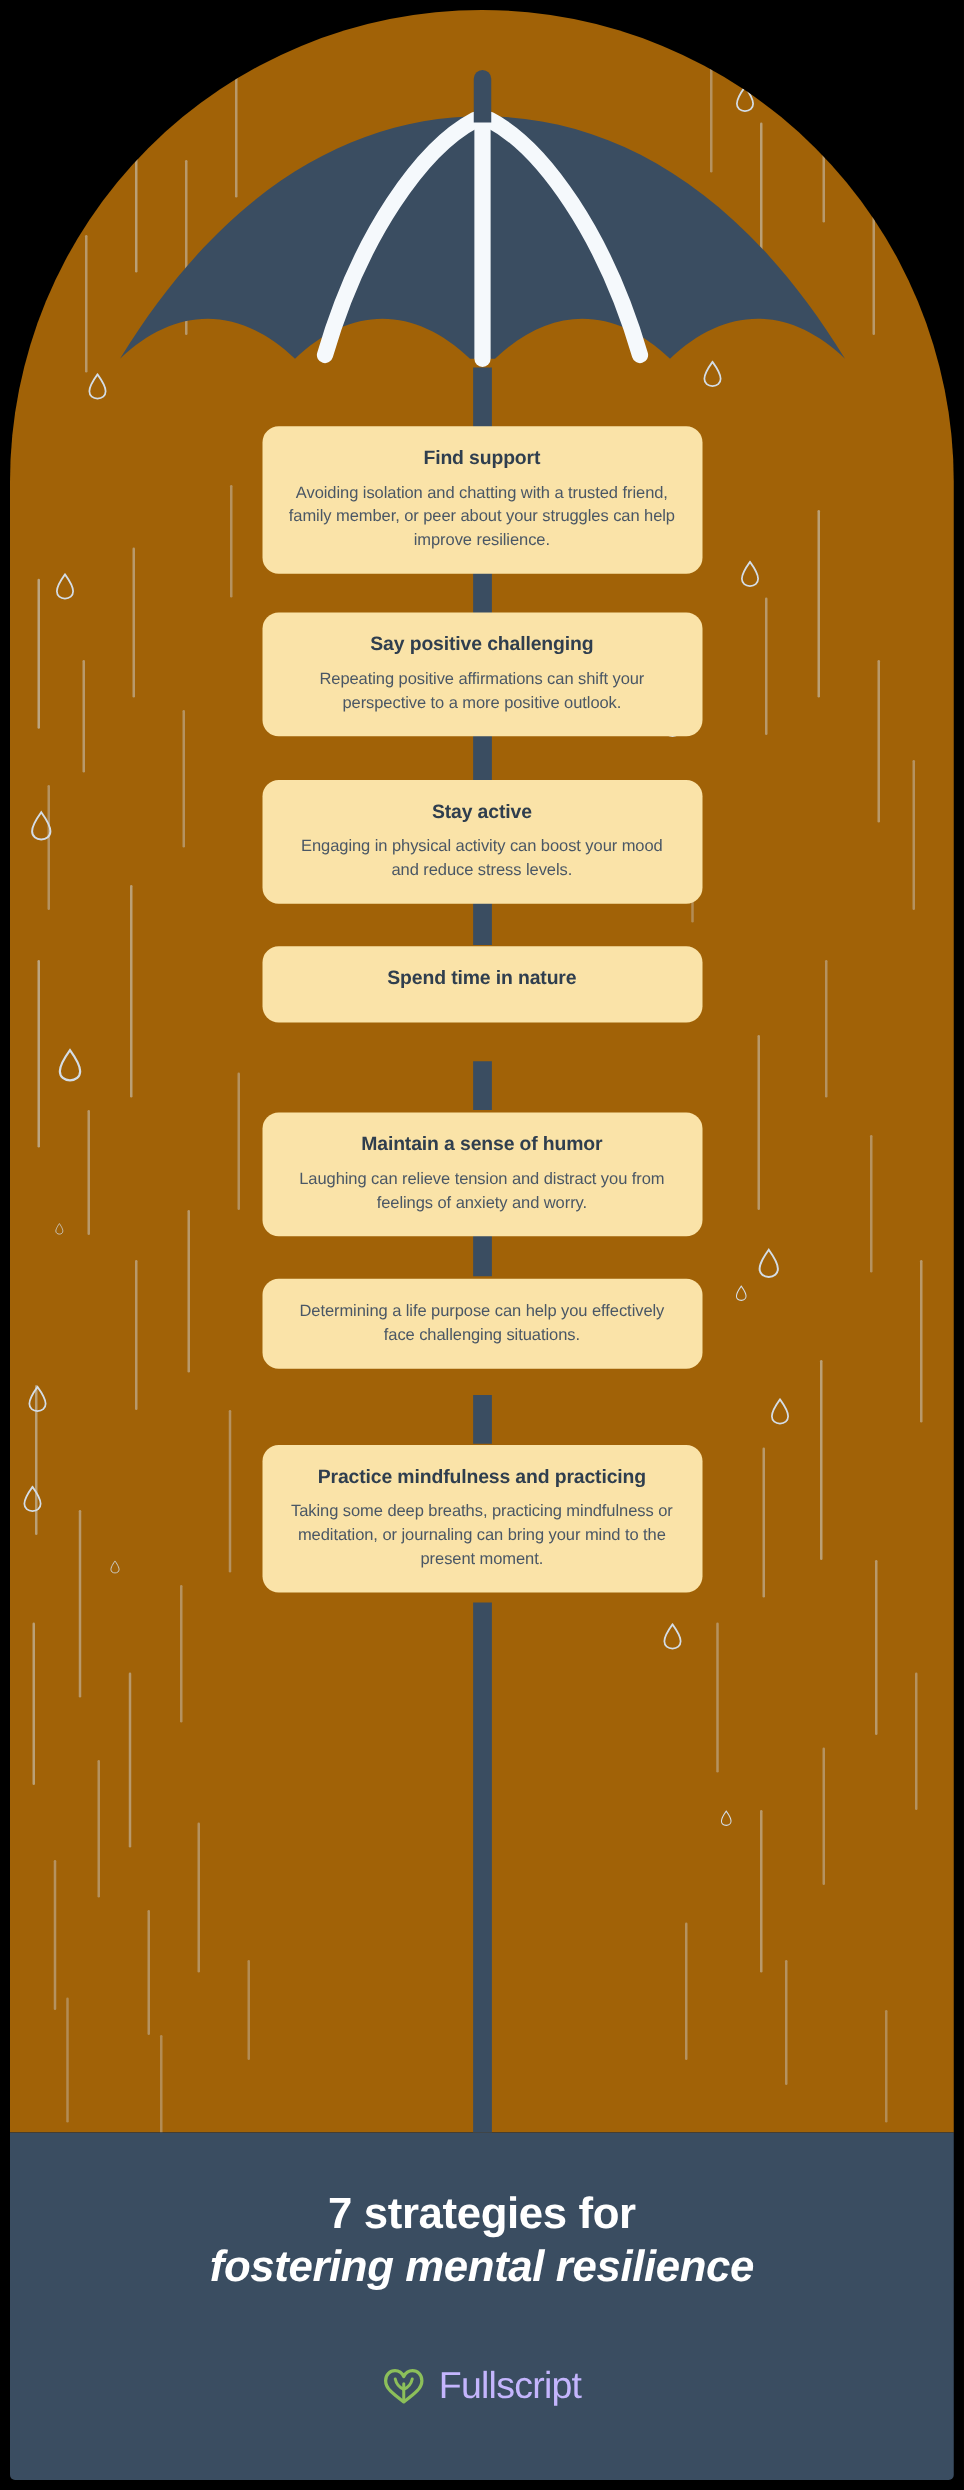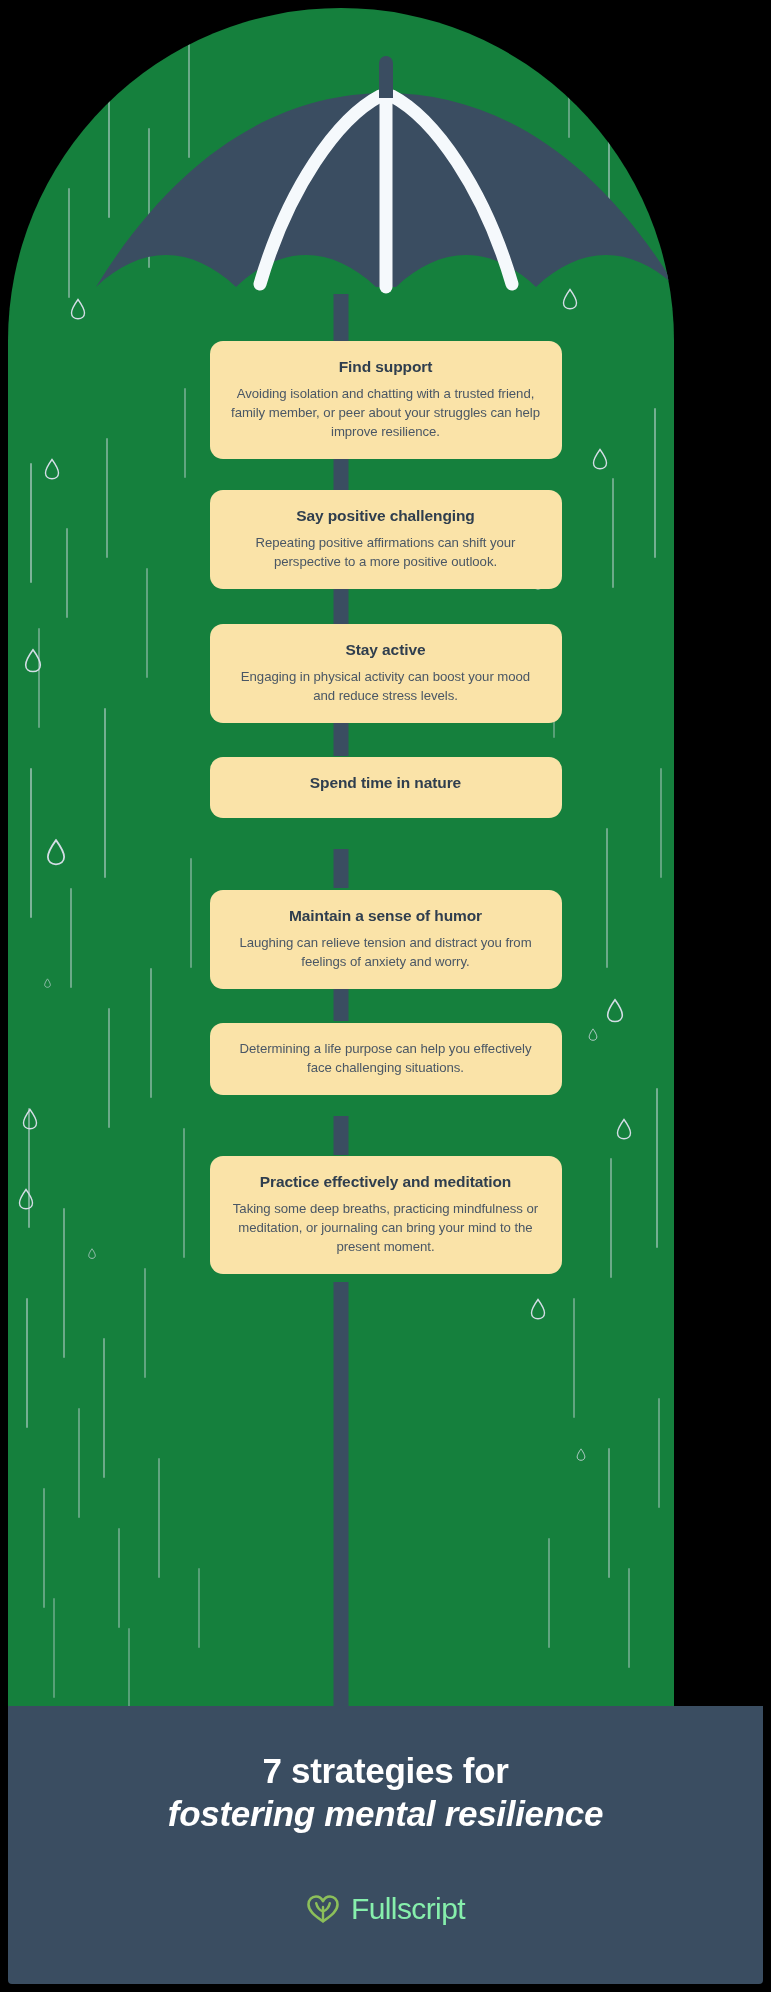--- a/index.html
+++ b/index.html
@@ -12,22 +12,22 @@
   #poster {
     position:relative;
     width:771px; height:1992px;
     background:#000;
   }
 
   
   .arch {
     position:absolute;
     left:8px; top:8px;
-    width:666px; height:1698px;
-    background:#15803d;
+    width:755px; height:1698px;
+    background:#a16207;
     border-top-left-radius:378px;
     border-top-right-radius:378px;
     overflow:hidden;
   }
 
   
   .rain { position:absolute; inset:0; pointer-events:none; }
   .rain-line {
     position:absolute;
     width:2px;
@@ -113,21 +113,21 @@
   }
   .logo {
     display:flex;
     align-items:center;
     gap:11px;
     margin-top:56px;
   }
   .logo-mark svg { display:block; }
   .logo-text {
     font-size:30px;
-    color:#86efac;
+    color:#c4b5fd;
     letter-spacing:-0.6px;
     font-weight:400;
   }
 </style>
 </head>
 <body>
 
 <div id="poster">
 
   <div class="arch">
@@ -340,21 +340,21 @@
       <div class="card" style="top:882px;">
         <div class="card-title">Maintain a sense of humor</div>
         <div class="card-body">Laughing can relieve tension and distract you from feelings of anxiety and worry.</div>
       </div>
 
       <div class="card" style="top:1015px;">
         <div class="card-body">Determining a life purpose can help you effectively face challenging situations.</div>
       </div>
 
       <div class="card" style="top:1148px;">
-        <div class="card-title">Practice effectively and meditation</div>
+        <div class="card-title">Practice mindfulness and practicing</div>
         <div class="card-body">Taking some deep breaths, practicing mindfulness or meditation, or journaling can bring your mind to the present moment.</div>
       </div>
 
     </div>
   </div>
 
   <div class="footer">
     <div class="foot-line1">7 strategies for</div>
     <div class="foot-line2">fostering mental resilience</div>
 

